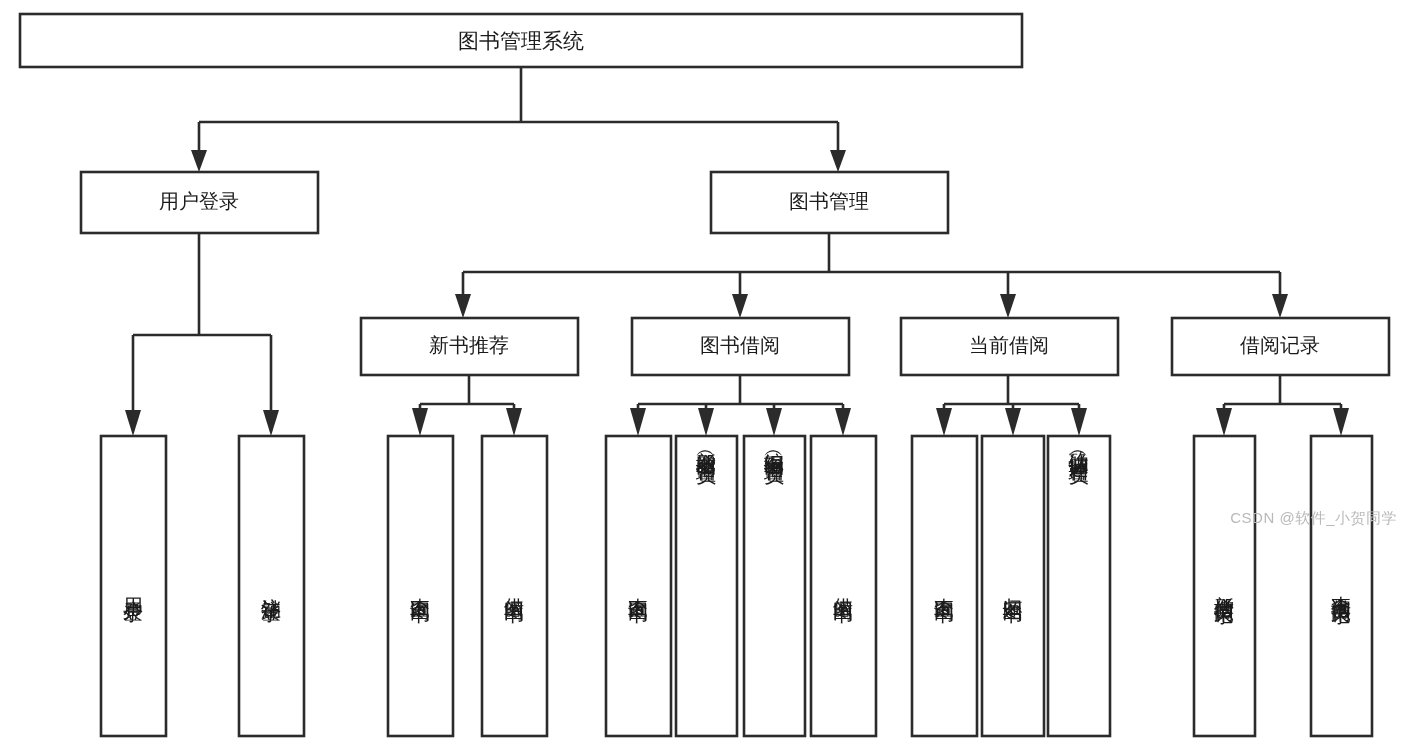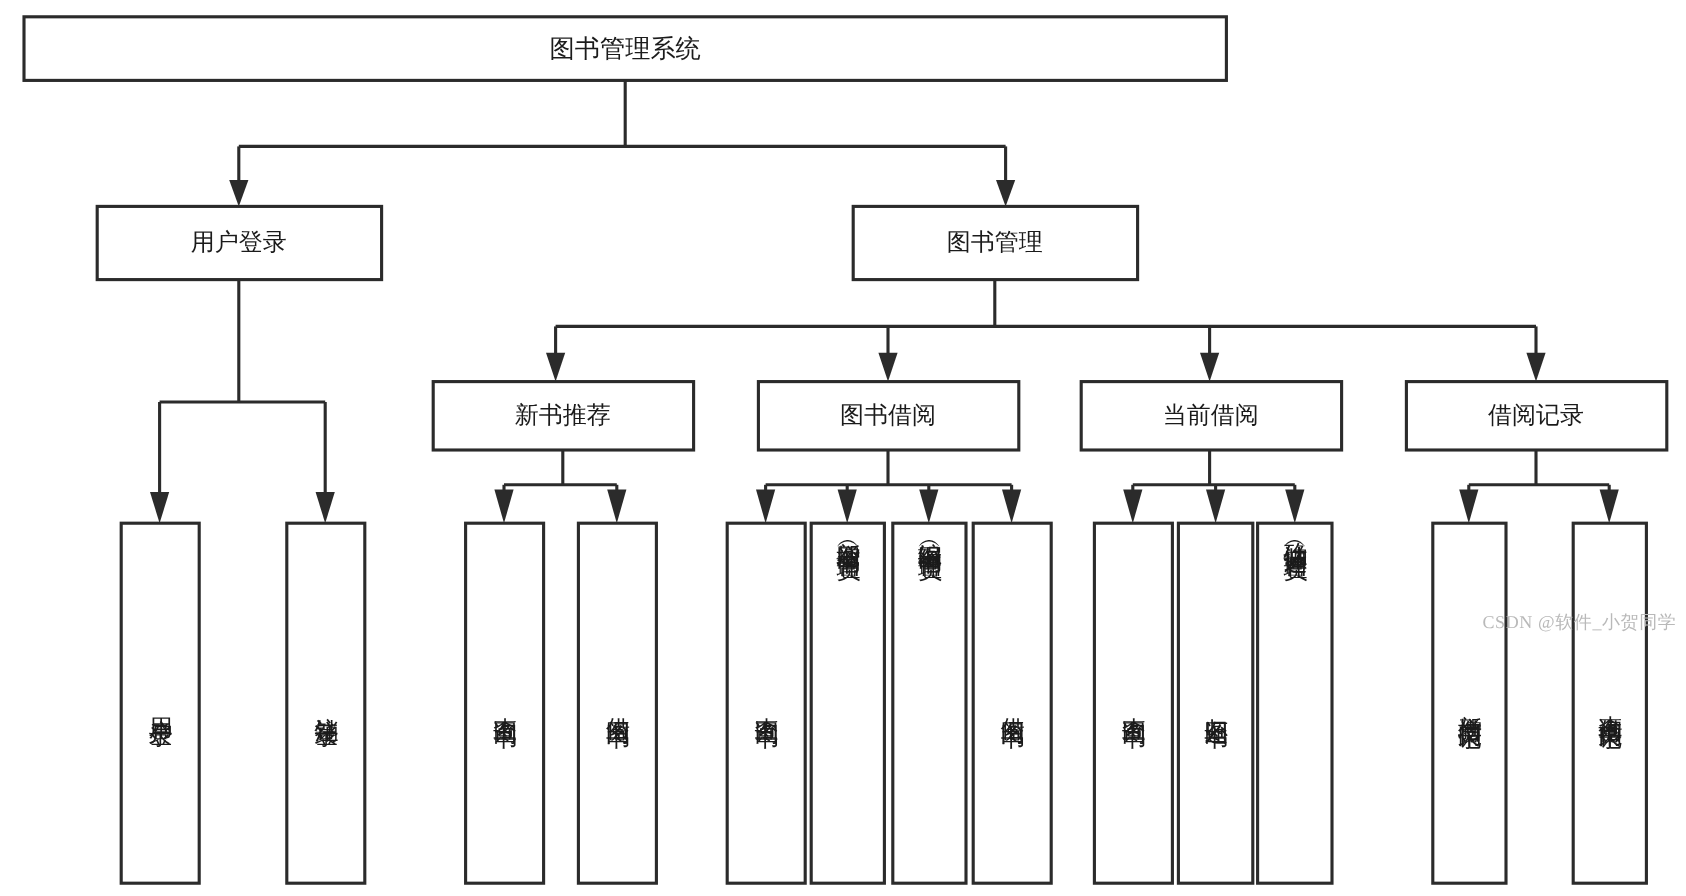--- a/index.html
+++ b/index.html
@@ -29,21 +29,21 @@
     font-family:"Liberation Sans","DejaVu Sans",sans-serif;
     font-size:20px;
     line-height:1;
     letter-spacing:2px;
     color:#1b1b1b;
     white-space:nowrap;
   }
   #watermark{
     position:absolute;
     right:8px;bottom:4px;
-    font-family:Liberation Serif, serif;
+    font-family:Liberation Sans, sans-serif;
     font-size:15px;
     color:#b9b9b9;
     letter-spacing:0.5px;
     user-select:none;
   }
 </style>
 </head>
 <body>
 
 <div id="diagram-root">

